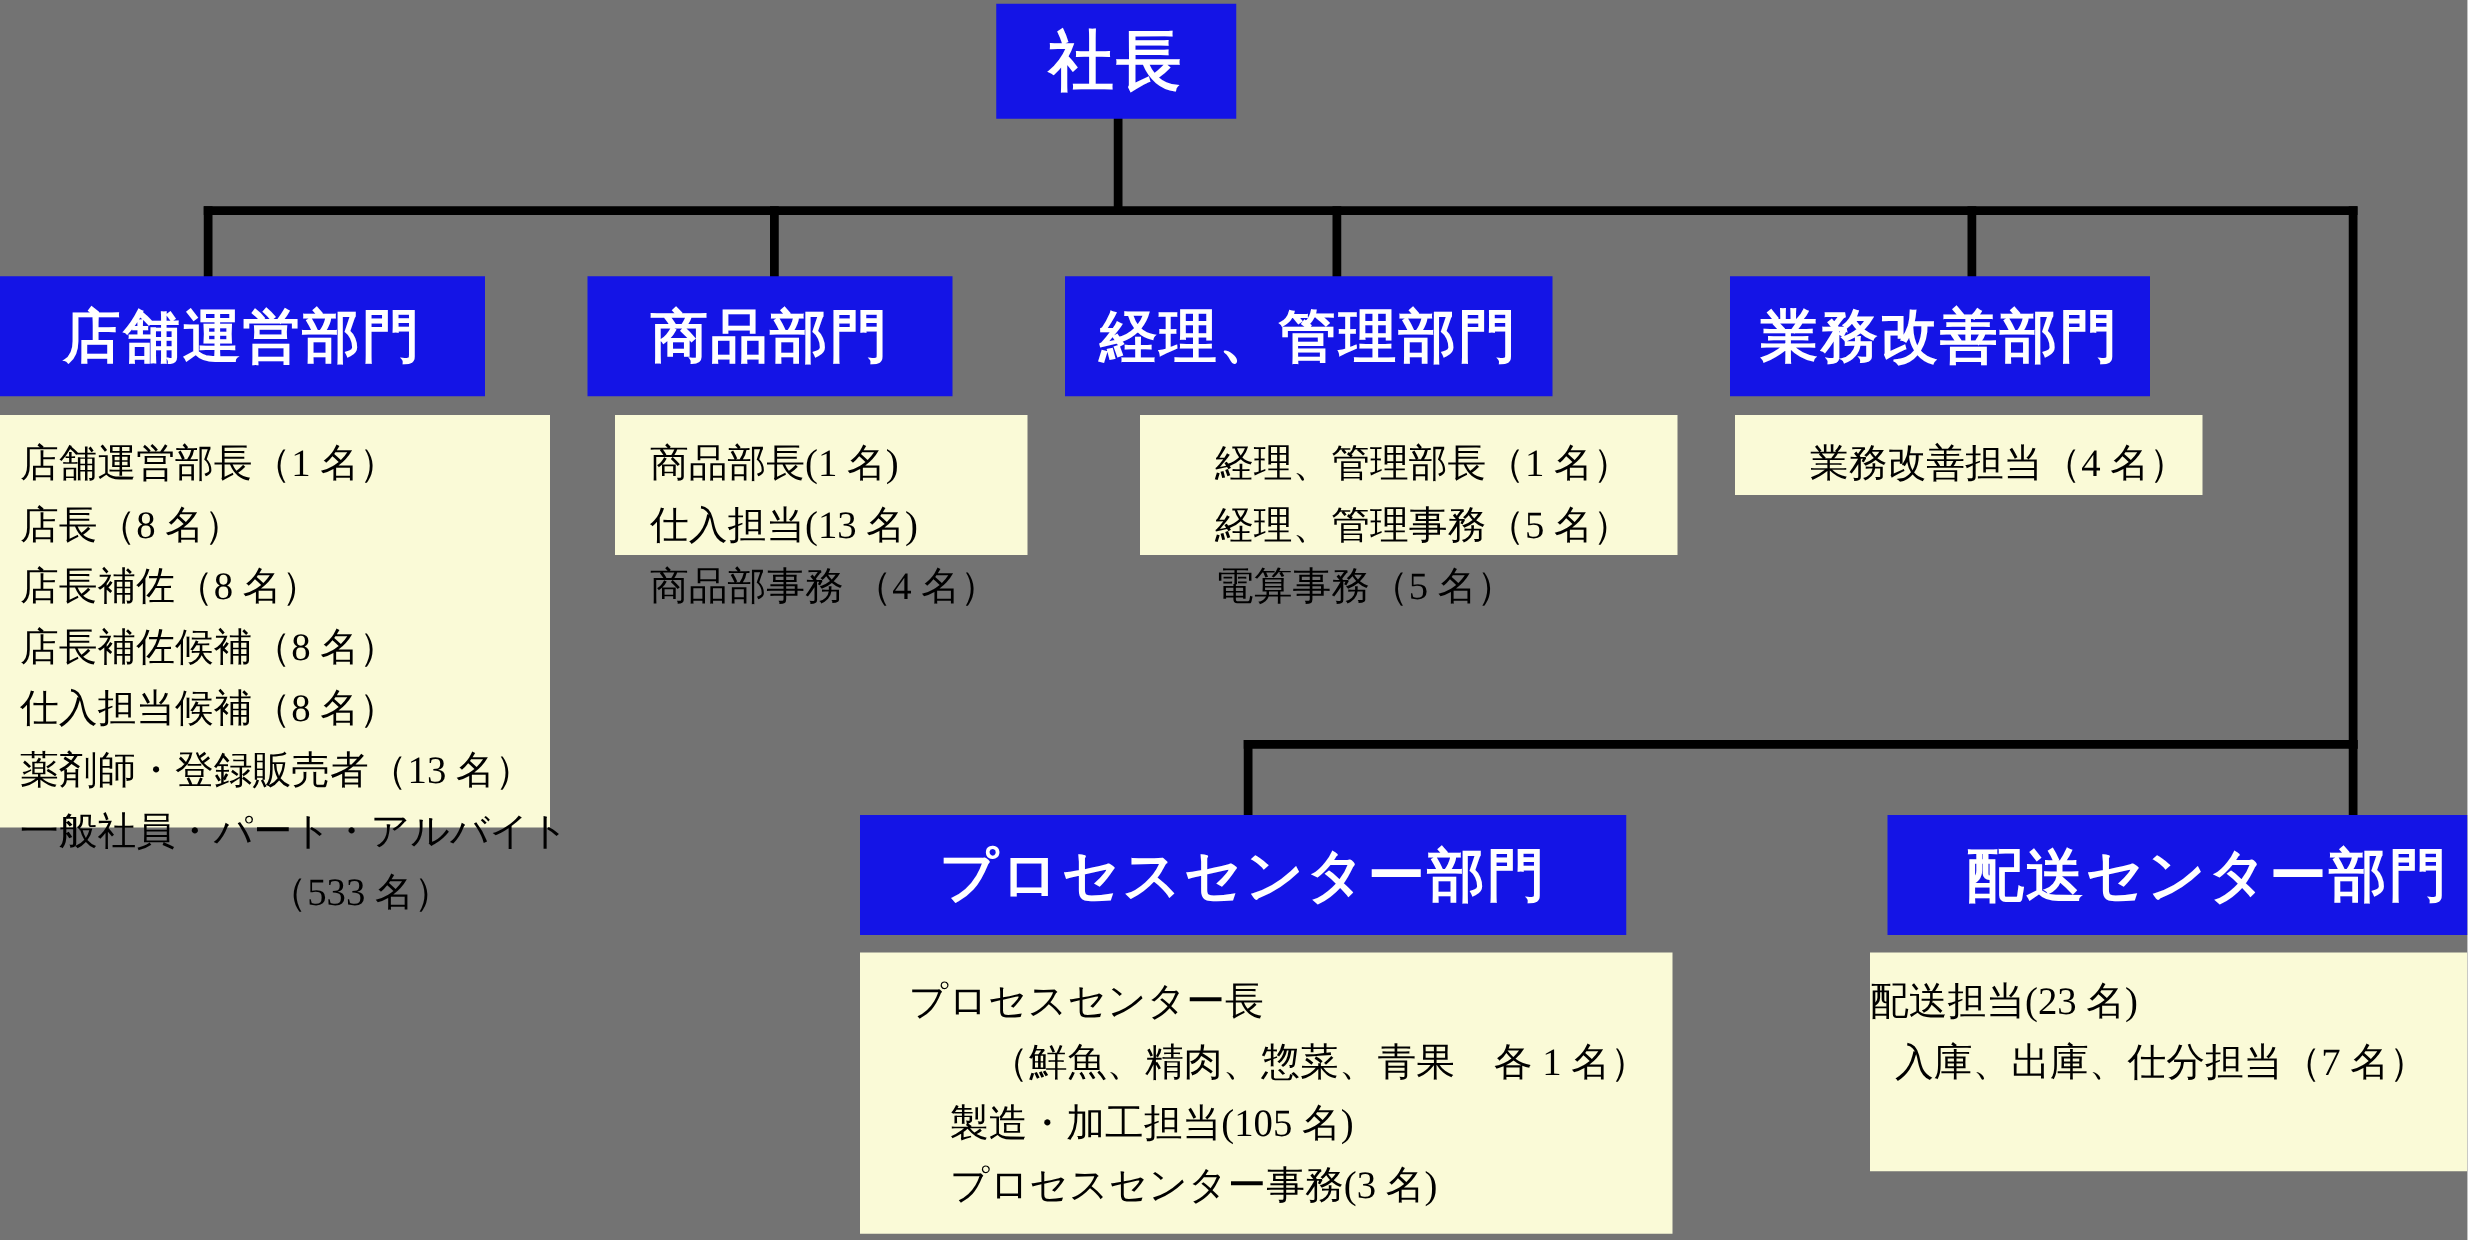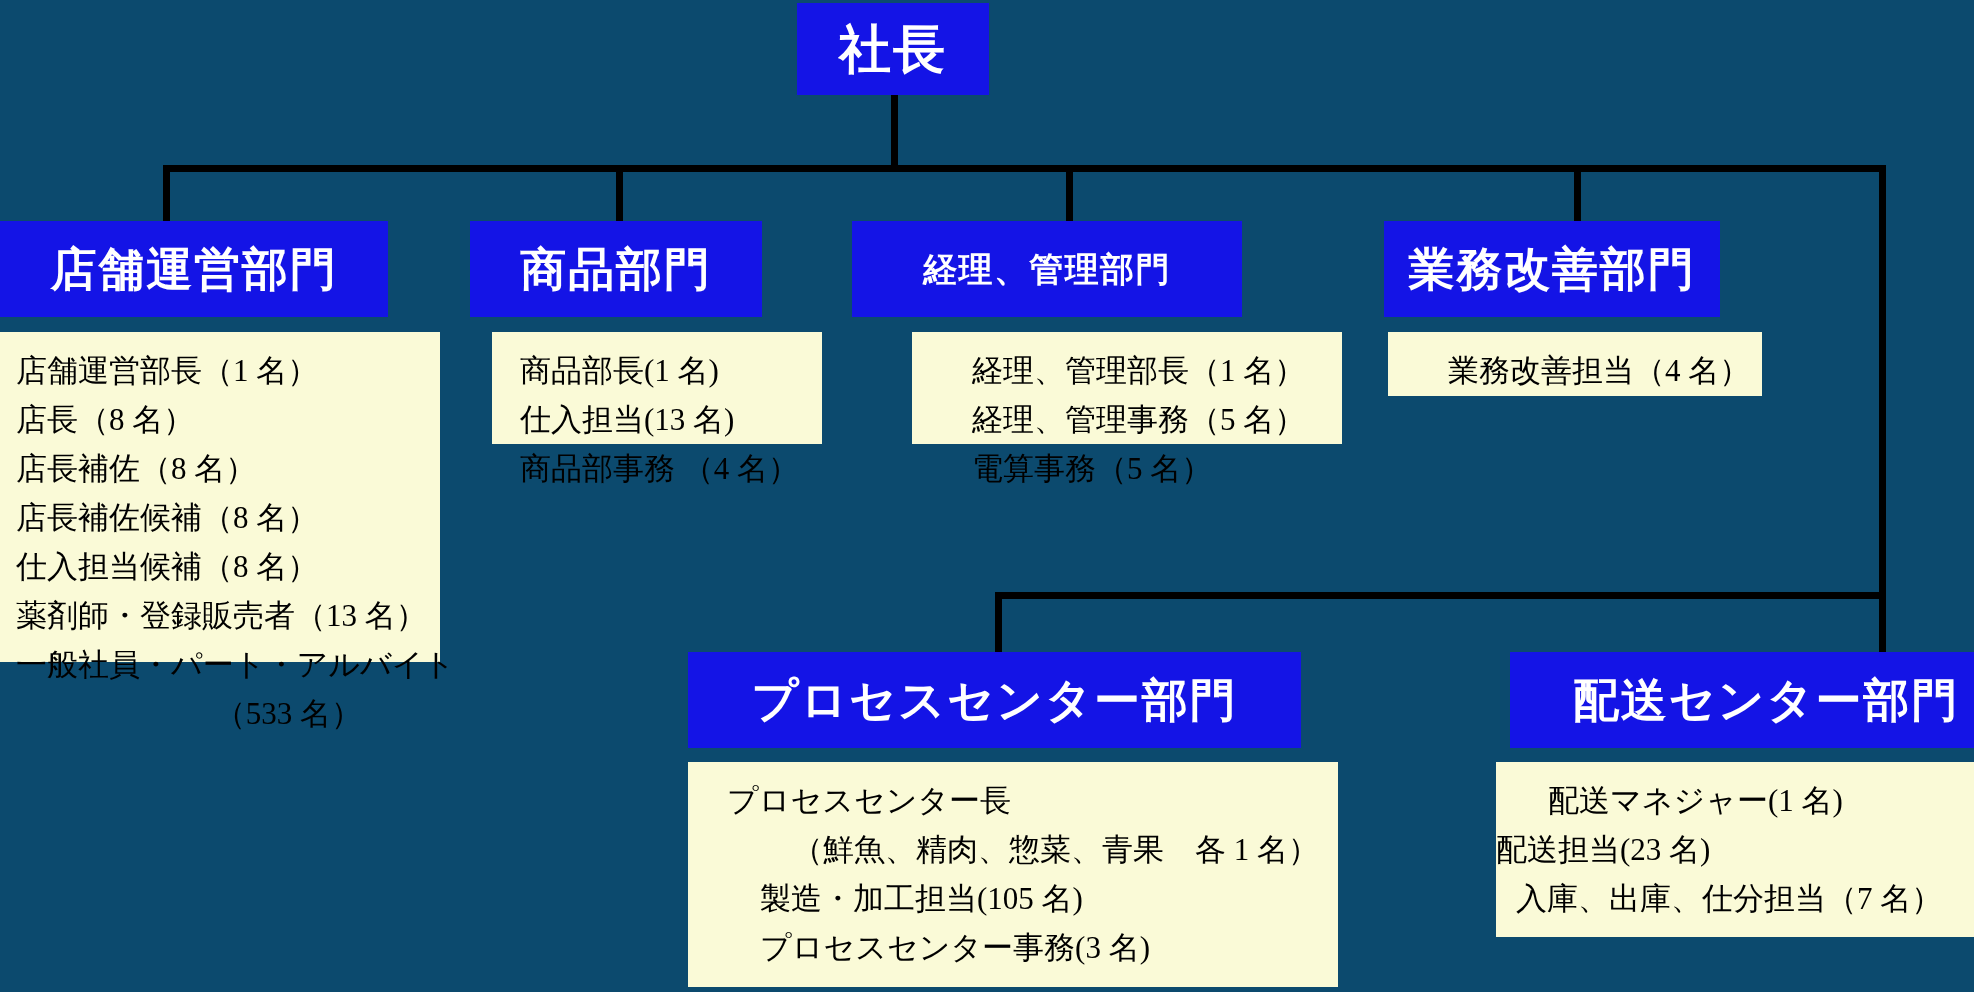--- a/index.html
+++ b/index.html
@@ -10,21 +10,21 @@
   }
   body {
     font-family: "Liberation Serif", "DejaVu Serif", serif;
     color: #000000;
   }
   #chart {
     position: relative;
     width: 1974px;
     height: 992px;
     overflow: hidden;
-    background: #0c4a6e;
+    background: #737373;
   }
   
   .line {
     position: absolute;
     background: #000000;
   }
   
   .node-head {
     position: absolute;
     background: #1414e6;
@@ -99,21 +99,21 @@
 
   <div class="node-head" style="left:470px; top:221px; width:292px; height:96px; font-size:46px;">
     <span>商品部門</span>
   </div>
   <div class="node-body pad-left-md" style="left:470px; top:332px; width:330px; height:112px;margin-left:22px;">
     <div class="row">商品部長(1 名)</div>
     <div class="row">仕入担当(13 名)</div>
     <div class="row">商品部事務 （4 名）</div>
   </div>
 
-  <div class="node-head" style="left:852px; top:221px; width:390px; height:96px; font-size:34px;">
+  <div class="node-head" style="left:852px; top:221px; width:390px; height:96px; font-size:46px;">
     <span>経理、管理部門</span>
   </div>
   <div class="node-body pad-left-lg" style="left:912px; top:332px; width:430px; height:112px;">
     <div class="row">経理、管理部長（1 名）</div>
     <div class="row">経理、管理事務（5 名）</div>
     <div class="row">電算事務（5 名）</div>
   </div>
 
   <div class="node-head" style="left:1384px; top:221px; width:336px; height:96px; font-size:46px;">
     <span>業務改善部門</span>
@@ -129,18 +129,17 @@
     <div class="row indent2">プロセスセンター長</div>
     <div class="row" style="padding-left:104px;">（鮮魚、精肉、惣菜、青果　各 1 名）</div>
     <div class="row" style="padding-left:72px;">製造・加工担当(105 名)</div>
     <div class="row" style="padding-left:72px;">プロセスセンター事務(3 名)</div>
   </div>
 
   <div class="node-head" style="left:1462px; top:652px; width:512px; height:96px; font-size:46px;margin-left:48px;">
     <span>配送センター部門</span>
   </div>
   <div class="node-body" style="left:1496px; top:762px; width:478px; height:175px;">
-    <div class="row" style="padding-left:52px;">配送マネジャー(1 名)</div>
     <div class="row" style="">配送担当(23 名)</div>
     <div class="row" style="padding-left:20px;">入庫、出庫、仕分担当（7 名）</div>
   </div>
 
 </div>
 
 </body></html>

